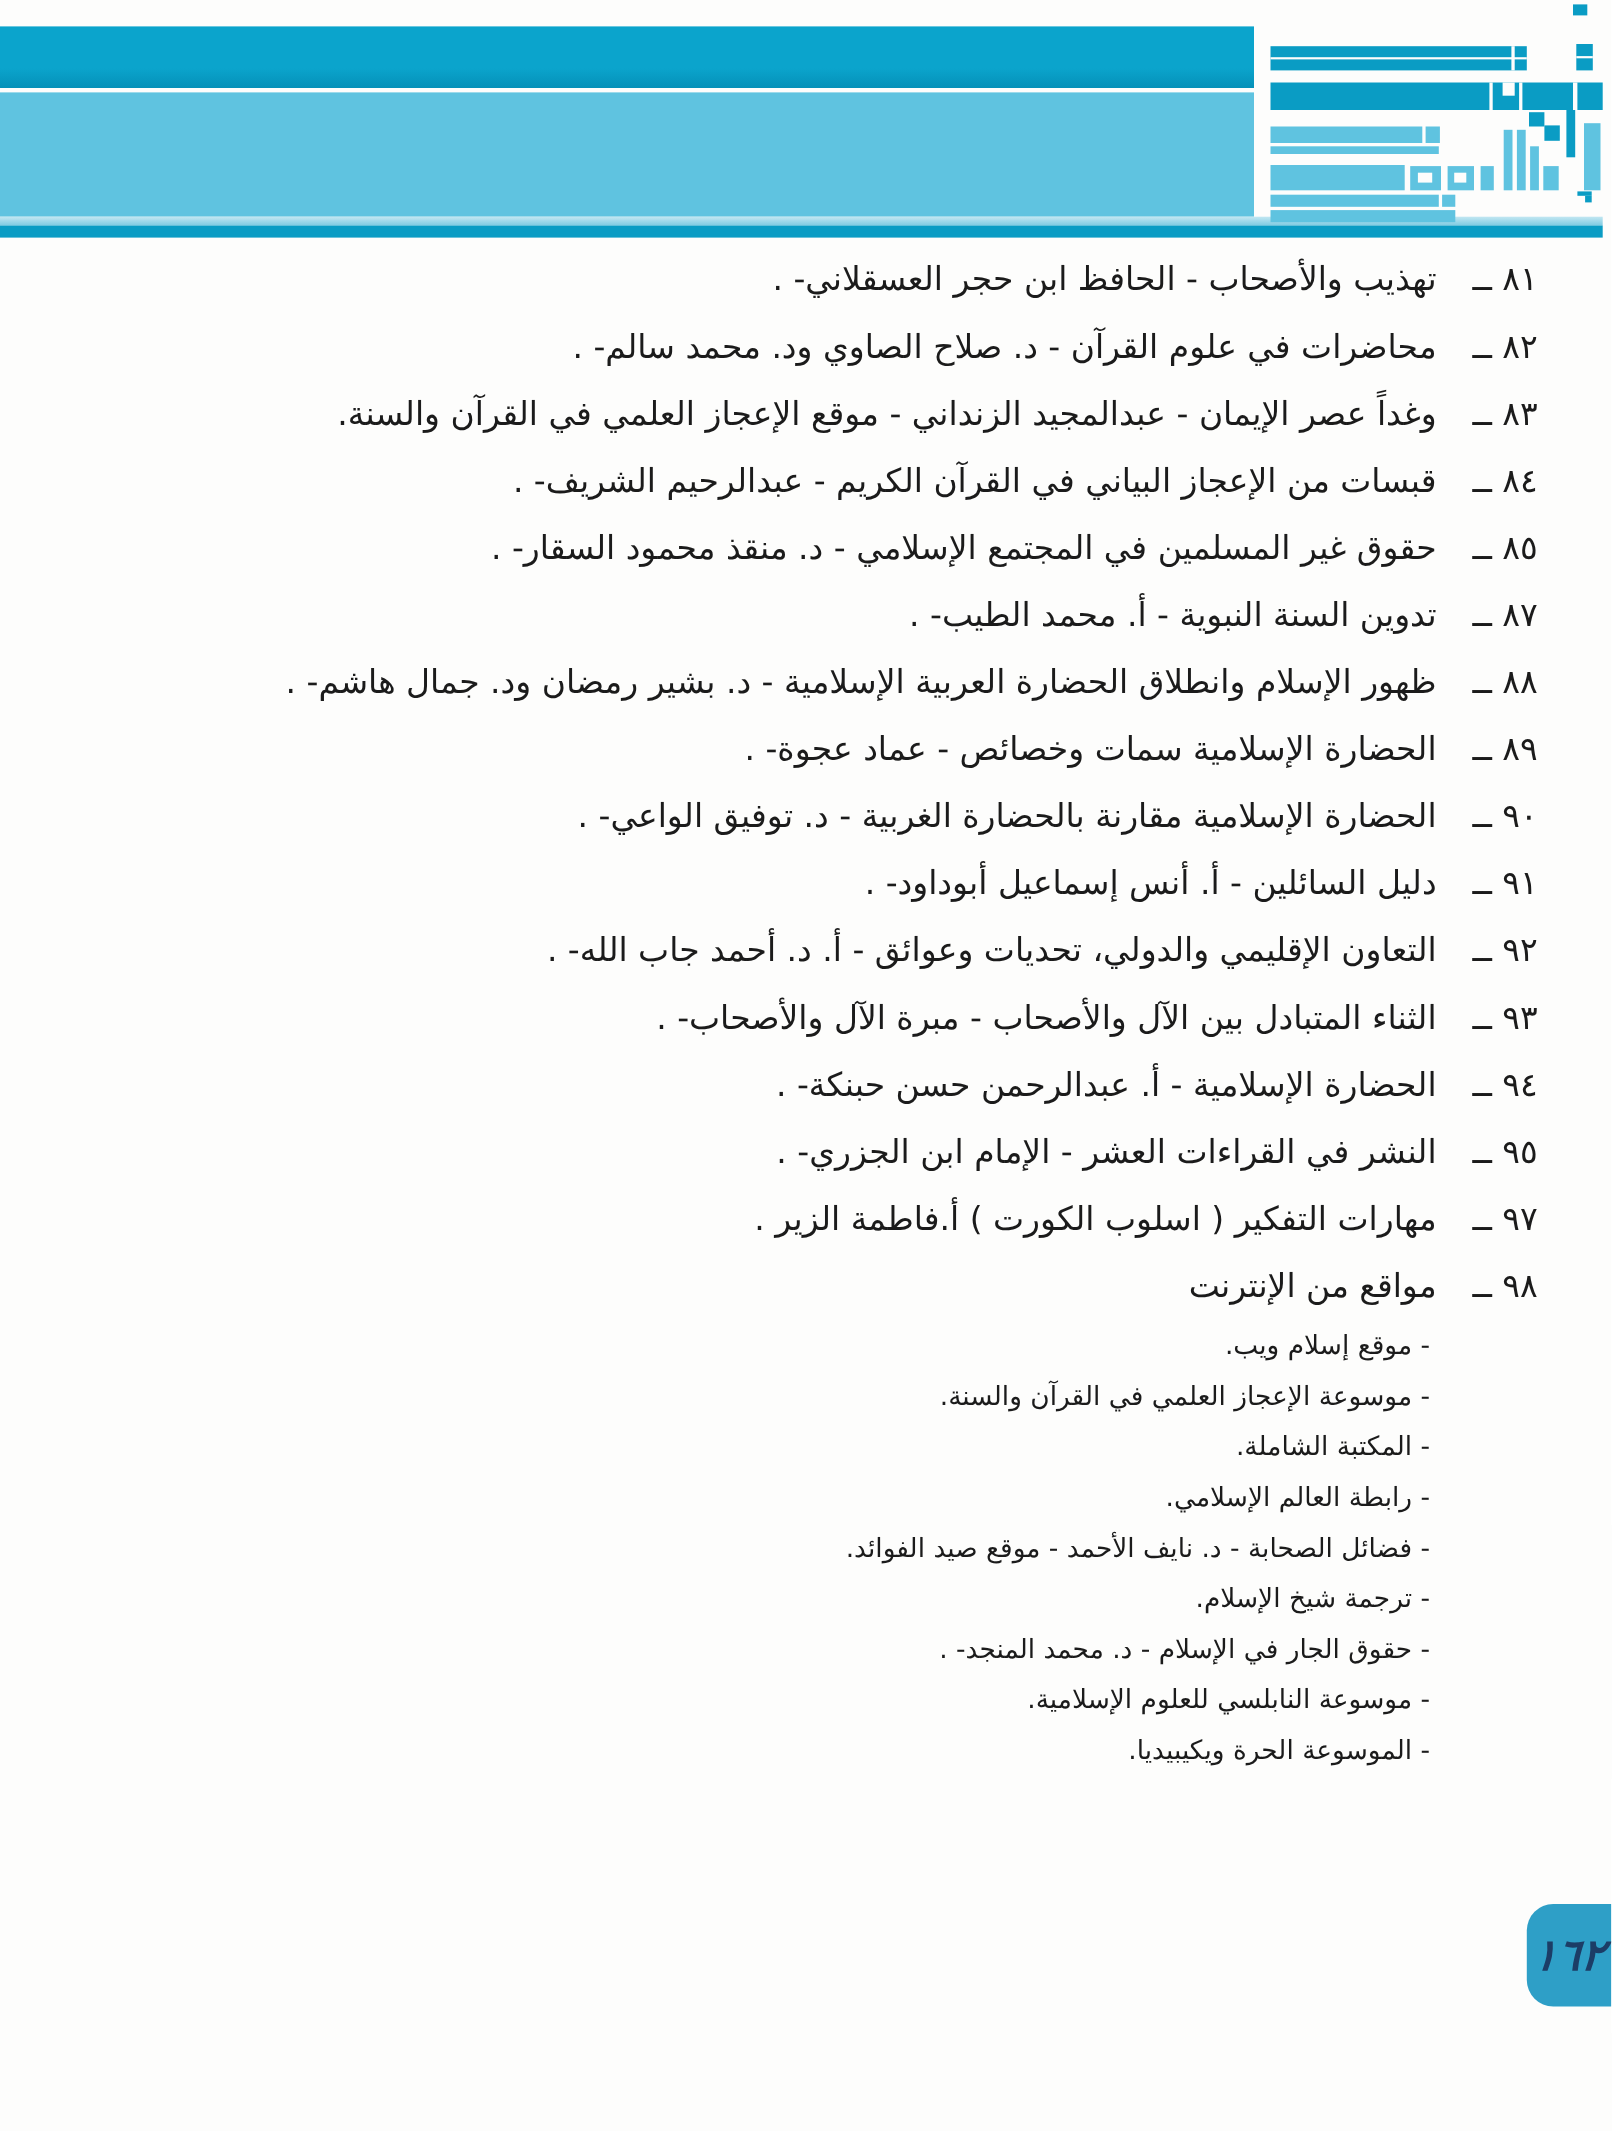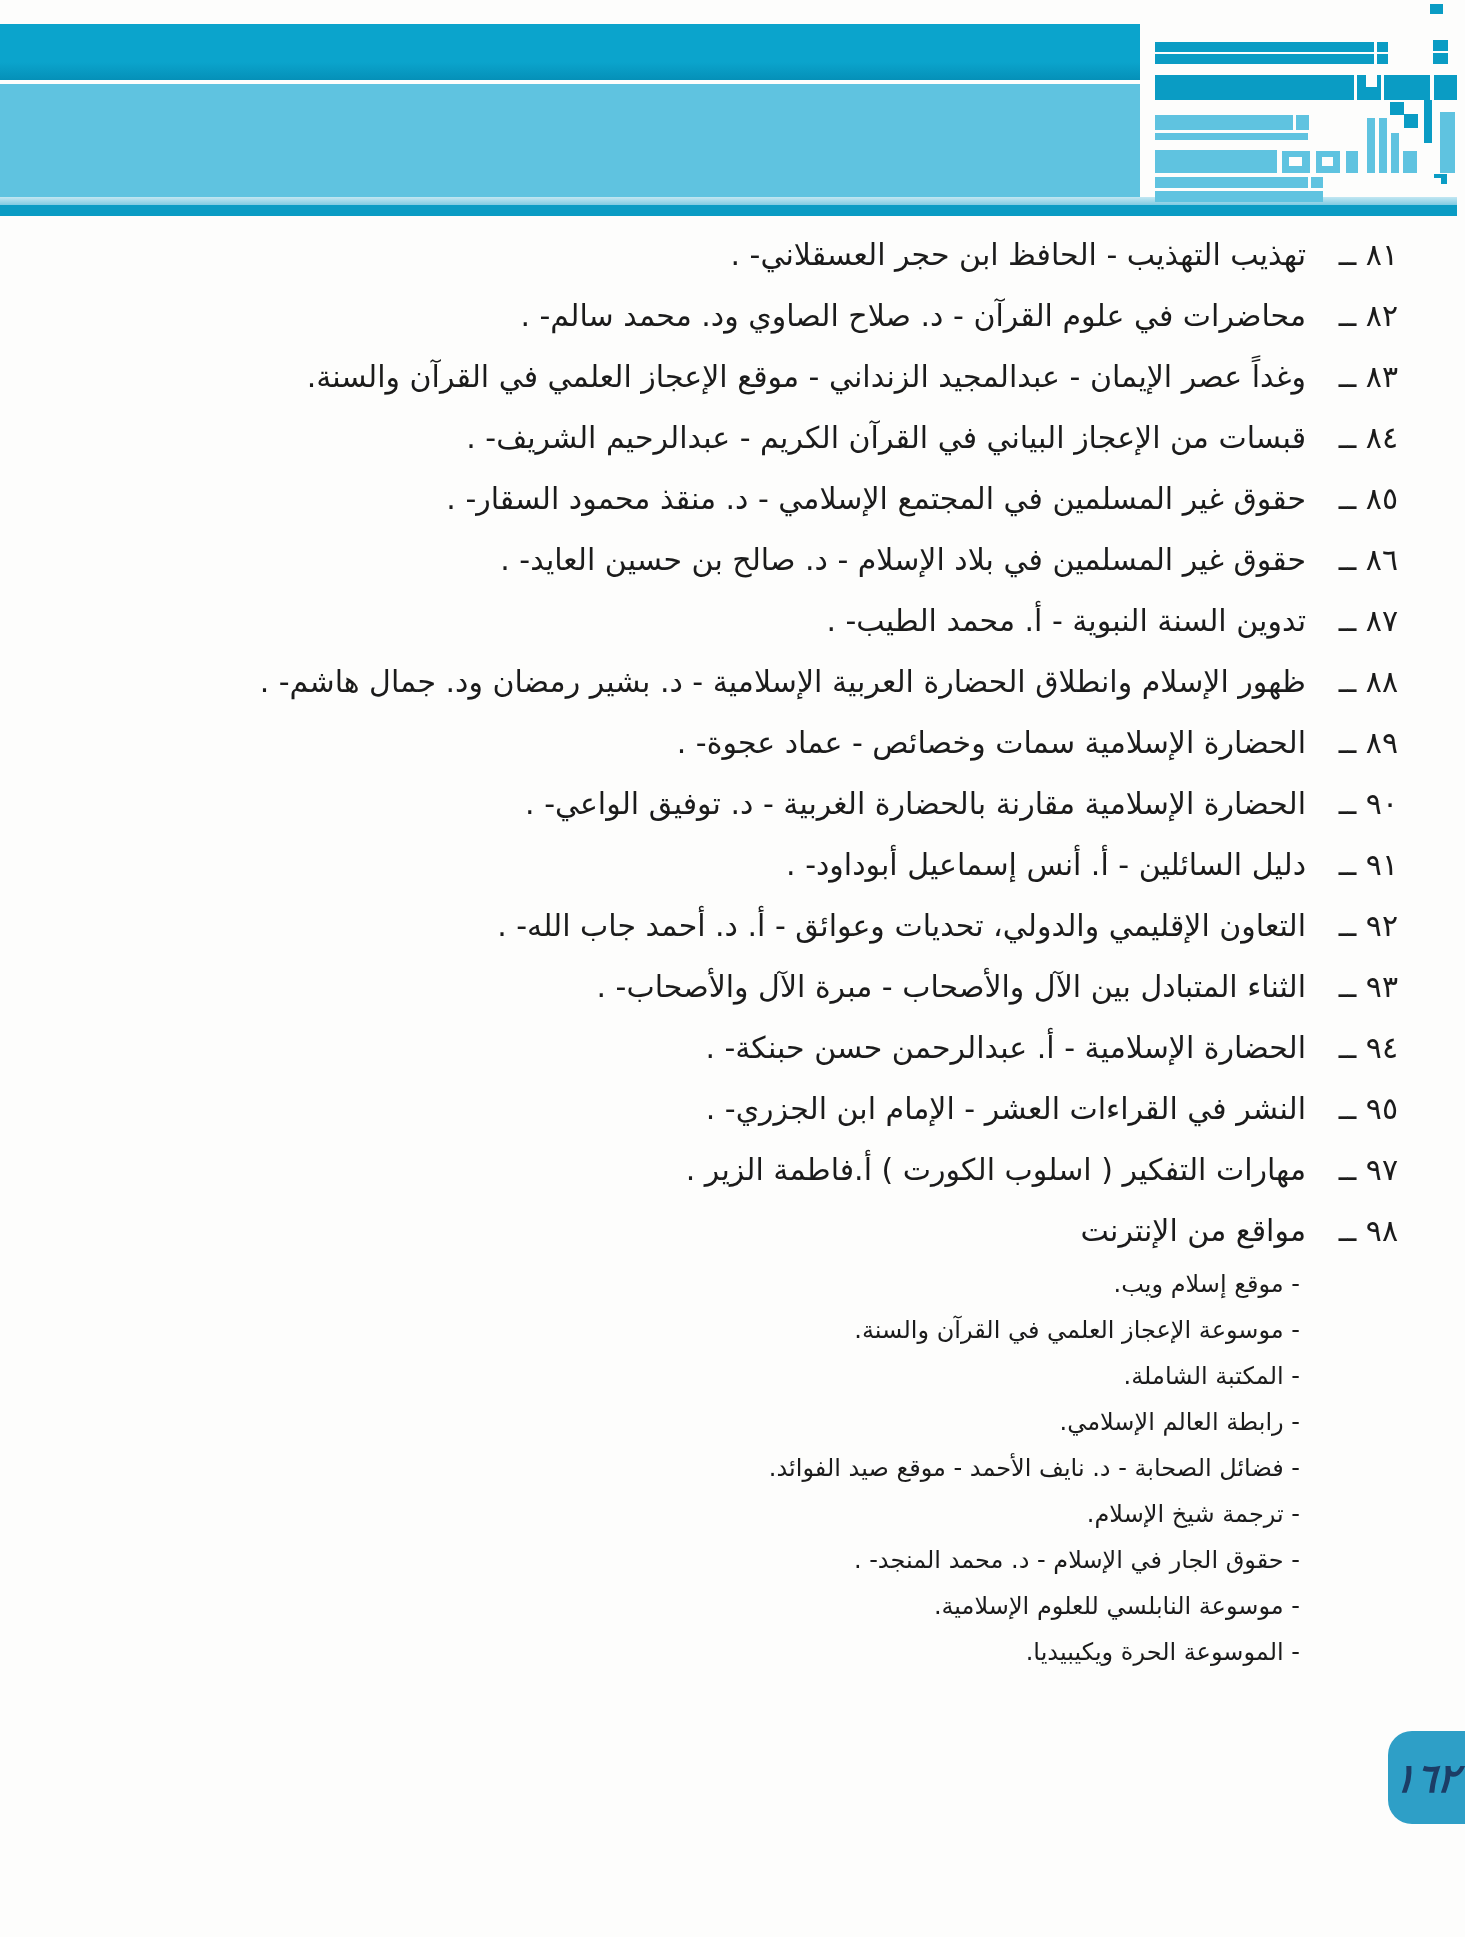--- a/index.html
+++ b/index.html
@@ -85,26 +85,25 @@
       <i class="lg lt" style="left:1440px;top:112px;width:15px;height:61px"></i>
       <i class="lg lt" style="left:1155px;top:177px;width:153px;height:11px"></i>
       <i class="lg lt" style="left:1311px;top:177px;width:12px;height:11px"></i>
       <i class="lg lt" style="left:1155px;top:191px;width:168px;height:11px"></i>
       <i class="lg" style="left:1434px;top:174px;width:13px;height:4px"></i>
       <i class="lg" style="left:1441px;top:178px;width:6px;height:6px"></i>
     </div>
   </header>
 
   <main class="refs">
-    <div class="item"><span class="num">٨١ ــ</span><span class="txt">تهذيب التهذيب - الحافظ ابن حجر العسقلاني- .</span></div>
+    <div class="item"><span class="num">٨١ ــ</span><span class="txt">تهذيب والأصحاب - الحافظ ابن حجر العسقلاني- .</span></div>
     <div class="item"><span class="num">٨٢ ــ</span><span class="txt">محاضرات في علوم القرآن - د. صلاح الصاوي ود. محمد سالم- .</span></div>
     <div class="item"><span class="num">٨٣ ــ</span><span class="txt">وغداً عصر الإيمان - عبدالمجيد الزنداني - موقع الإعجاز العلمي في القرآن والسنة.</span></div>
     <div class="item"><span class="num">٨٤ ــ</span><span class="txt">قبسات من الإعجاز البياني في القرآن الكريم - عبدالرحيم الشريف- .</span></div>
     <div class="item"><span class="num">٨٥ ــ</span><span class="txt">حقوق غير المسلمين في المجتمع الإسلامي - د. منقذ محمود السقار- .</span></div>
-    <div class="item"><span class="num">٨٦ ــ</span><span class="txt">حقوق غير المسلمين في بلاد الإسلام - د. صالح بن حسين العايد- .</span></div>
     <div class="item"><span class="num">٨٧ ــ</span><span class="txt">تدوين السنة النبوية - أ. محمد الطيب- .</span></div>
     <div class="item"><span class="num">٨٨ ــ</span><span class="txt">ظهور الإسلام وانطلاق الحضارة العربية الإسلامية - د. بشير رمضان ود. جمال هاشم- .</span></div>
     <div class="item"><span class="num">٨٩ ــ</span><span class="txt">الحضارة الإسلامية سمات وخصائص - عماد عجوة- .</span></div>
     <div class="item"><span class="num">٩٠ ــ</span><span class="txt">الحضارة الإسلامية مقارنة بالحضارة الغربية - د. توفيق الواعي- .</span></div>
     <div class="item"><span class="num">٩١ ــ</span><span class="txt">دليل السائلين - أ. أنس إسماعيل أبوداود- .</span></div>
     <div class="item"><span class="num">٩٢ ــ</span><span class="txt">التعاون الإقليمي والدولي، تحديات وعوائق - أ. د. أحمد جاب الله- .</span></div>
     <div class="item"><span class="num">٩٣ ــ</span><span class="txt">الثناء المتبادل بين الآل والأصحاب - مبرة الآل والأصحاب- .</span></div>
     <div class="item"><span class="num">٩٤ ــ</span><span class="txt">الحضارة الإسلامية - أ. عبدالرحمن حسن حبنكة- .</span></div>
     <div class="item"><span class="num">٩٥ ــ</span><span class="txt">النشر في القراءات العشر - الإمام ابن الجزري- .</span></div>
     <div class="item"><span class="num">٩٧ ــ</span><span class="txt">مهارات التفكير ( اسلوب الكورت ) أ.فاطمة الزير .</span></div>

